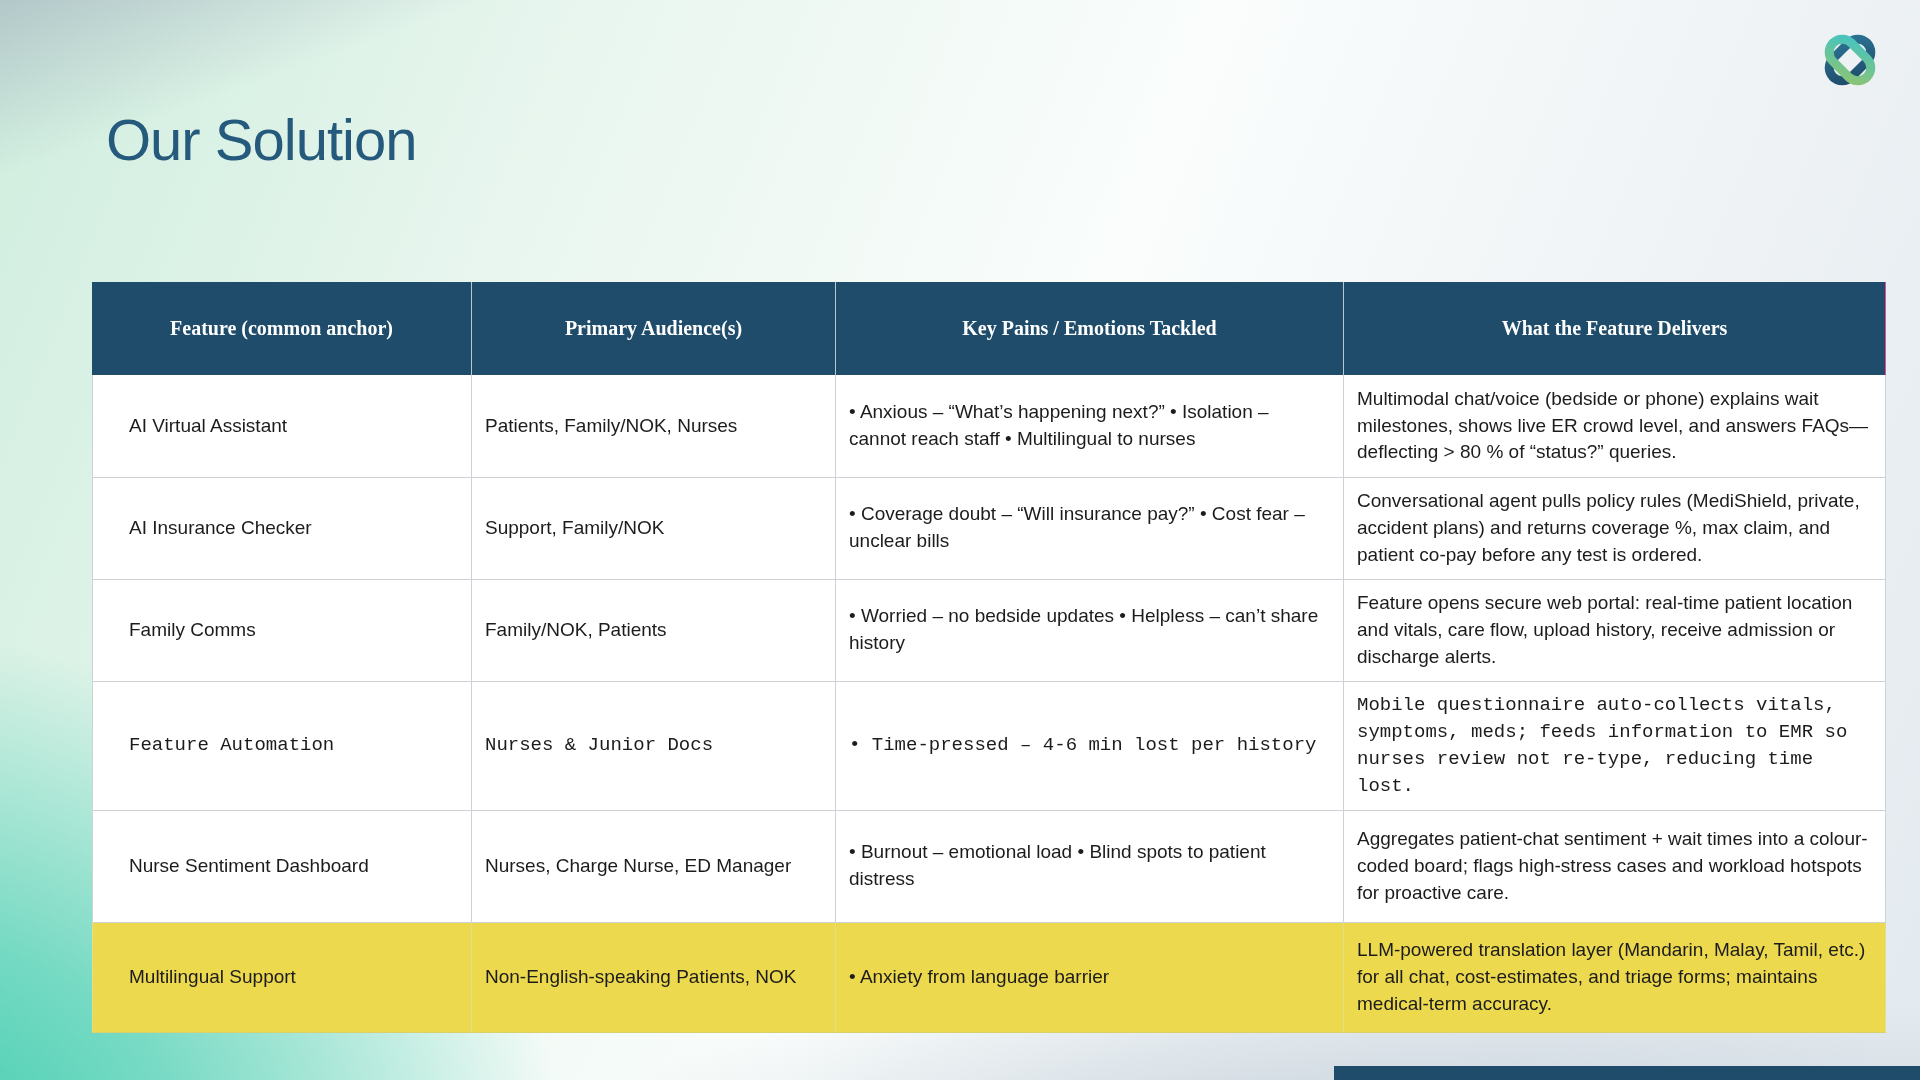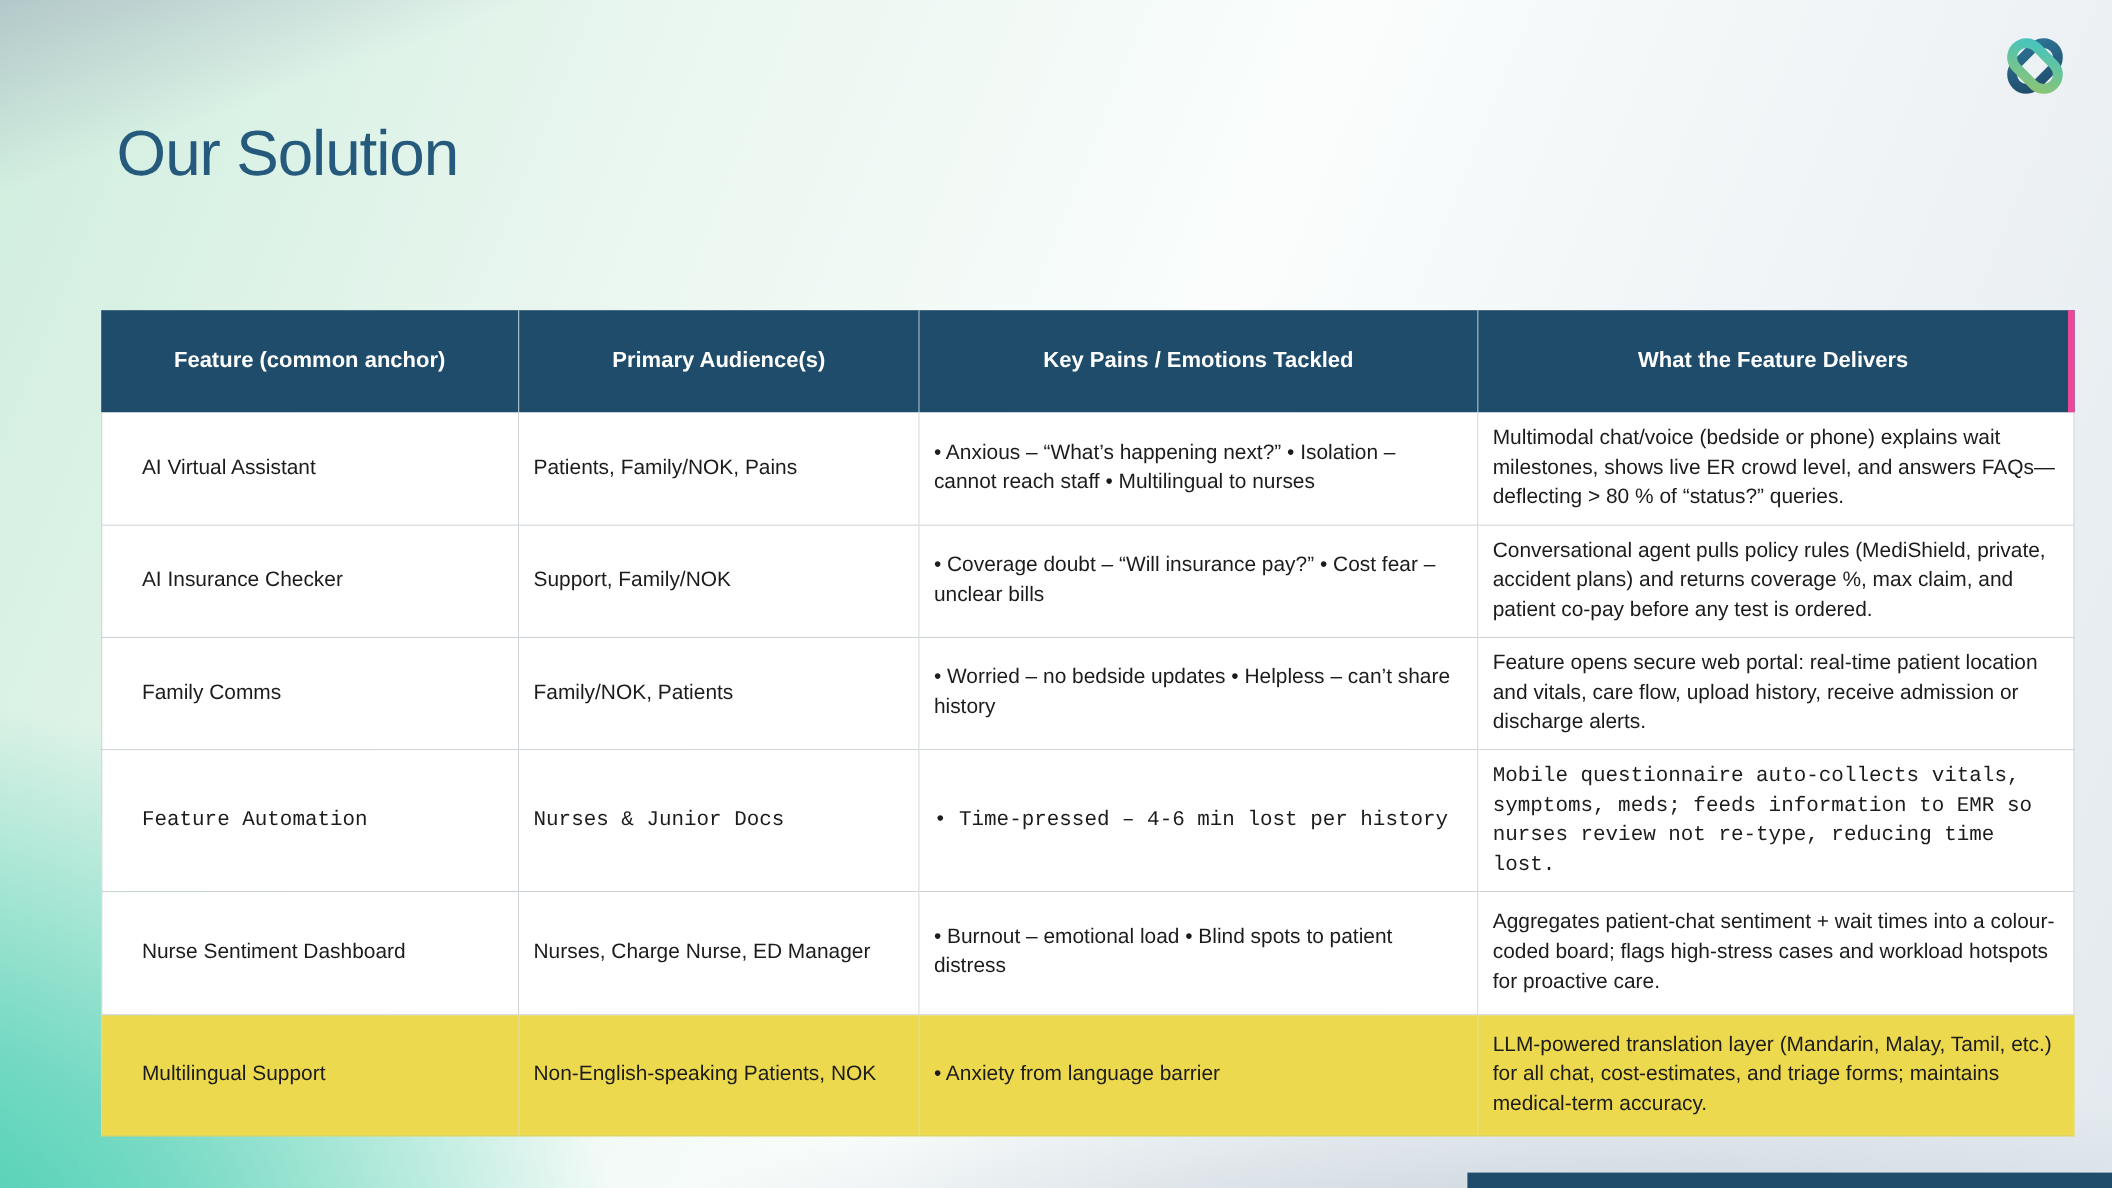--- a/index.html
+++ b/index.html
@@ -23,23 +23,23 @@
   }
   .logo{position:absolute;left:1820px;top:26px;width:60px;height:68px;}
   .feature-table{
     position:absolute;left:92px;top:282px;width:1794px;
     border-collapse:separate;border-spacing:0;table-layout:fixed;
   }
   .feature-table th{
     background:#1f4c6b;color:#ffffff;
     font-size:20px;font-weight:700;
     height:93px;text-align:center;vertical-align:middle;
-    border-right:1px solid #b7c9d4;padding:0 10px;
+    border-right:1px solid #b7c9d4;padding:0 10px;font-family:Liberation Serif, serif;
   }
-  .feature-table th:last-child{border-right:6px solid #ec4899;}
+  .feature-table th:last-child{border-right:1px solid #ec4899;}
   .feature-table td{
     background:#ffffff;color:#1c1c1c;
     font-size:19px;line-height:1.42;
     vertical-align:middle;padding:10px 13px;
     border-right:1px solid #cdd2d6;border-bottom:1px solid #cdd2d6;
   }
   .feature-table td:first-child{border-left:1px solid #cdd2d6;padding-left:36px;}
   .feature-table tr.r1 td{height:82px;}
   .feature-table tr.r2 td{height:78px;}
   .feature-table tr.r3 td{height:77px;}
@@ -90,21 +90,21 @@
     <tr>
       <th>Feature (common anchor)</th>
       <th>Primary Audience(s)</th>
       <th>Key Pains / Emotions Tackled</th>
       <th>What the Feature Delivers</th>
     </tr>
   </thead>
   <tbody>
     <tr class="r1">
       <td>AI Virtual Assistant</td>
-      <td>Patients, Family/NOK, Pains</td>
+      <td>Patients, Family/NOK, Nurses</td>
       <td>• Anxious – “What’s happening next?” • Isolation – cannot reach staff • Multilingual to nurses</td>
       <td>Multimodal chat/voice (bedside or phone) explains wait milestones, shows live ER crowd level, and answers FAQs—deflecting &gt; 80 % of “status?” queries.</td>
     </tr>
     <tr class="r2">
       <td>AI Insurance Checker</td>
       <td>Support, Family/NOK</td>
       <td>• Coverage doubt – “Will insurance pay?” • Cost fear – unclear bills</td>
       <td>Conversational agent pulls policy rules (MediShield, private, accident plans) and returns coverage %, max claim, and patient co-pay before any test is ordered.</td>
     </tr>
     <tr class="r3">

